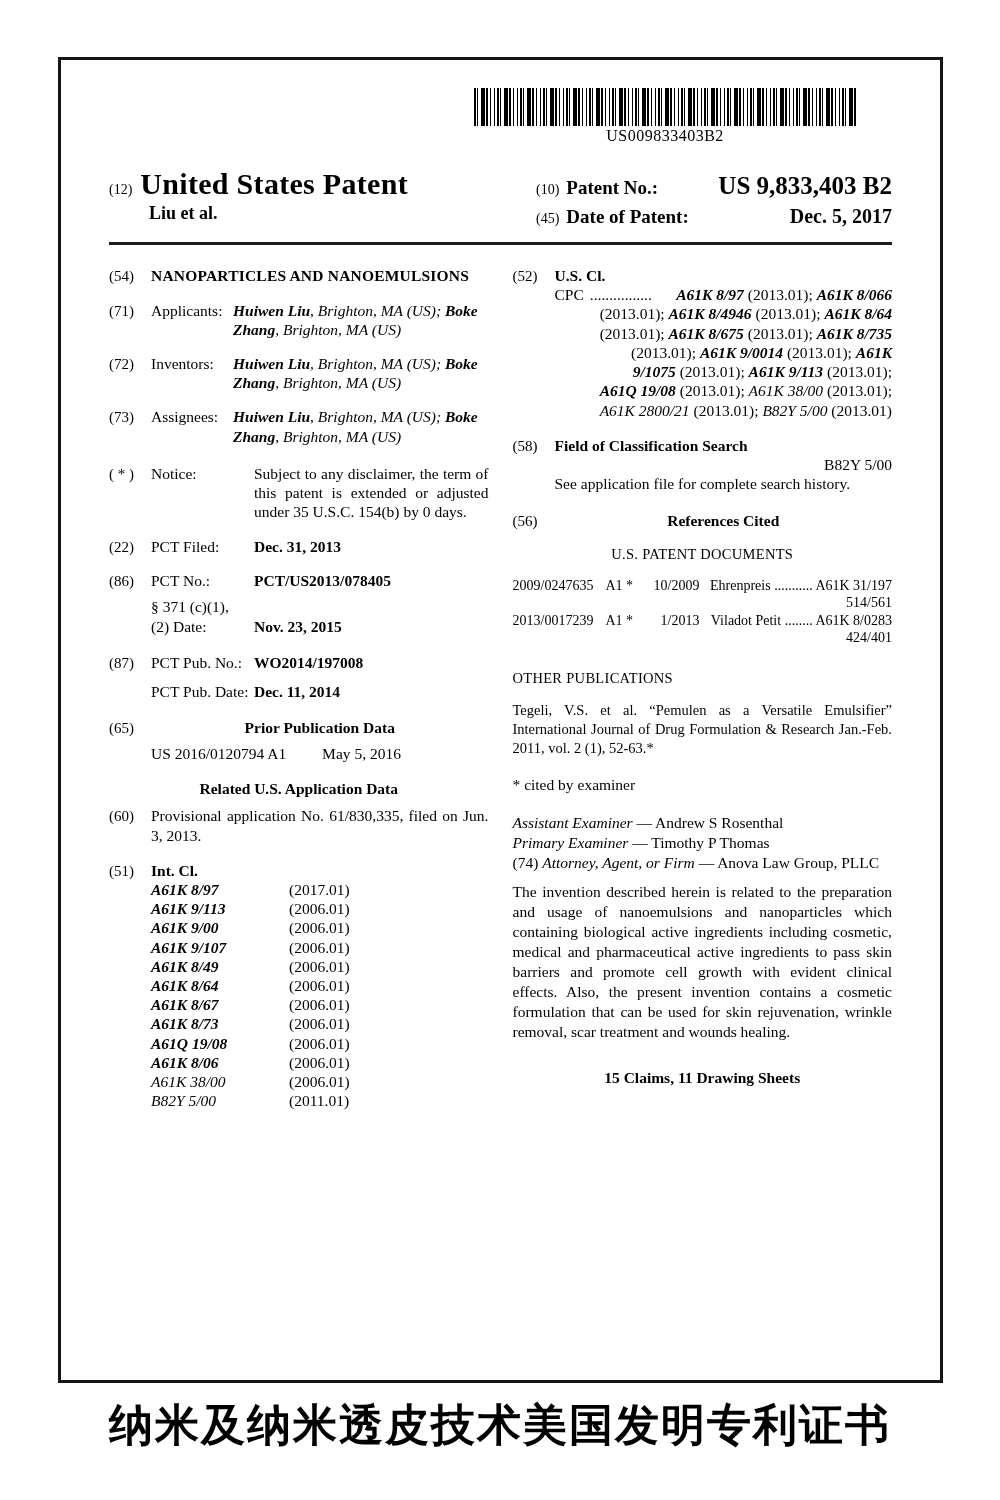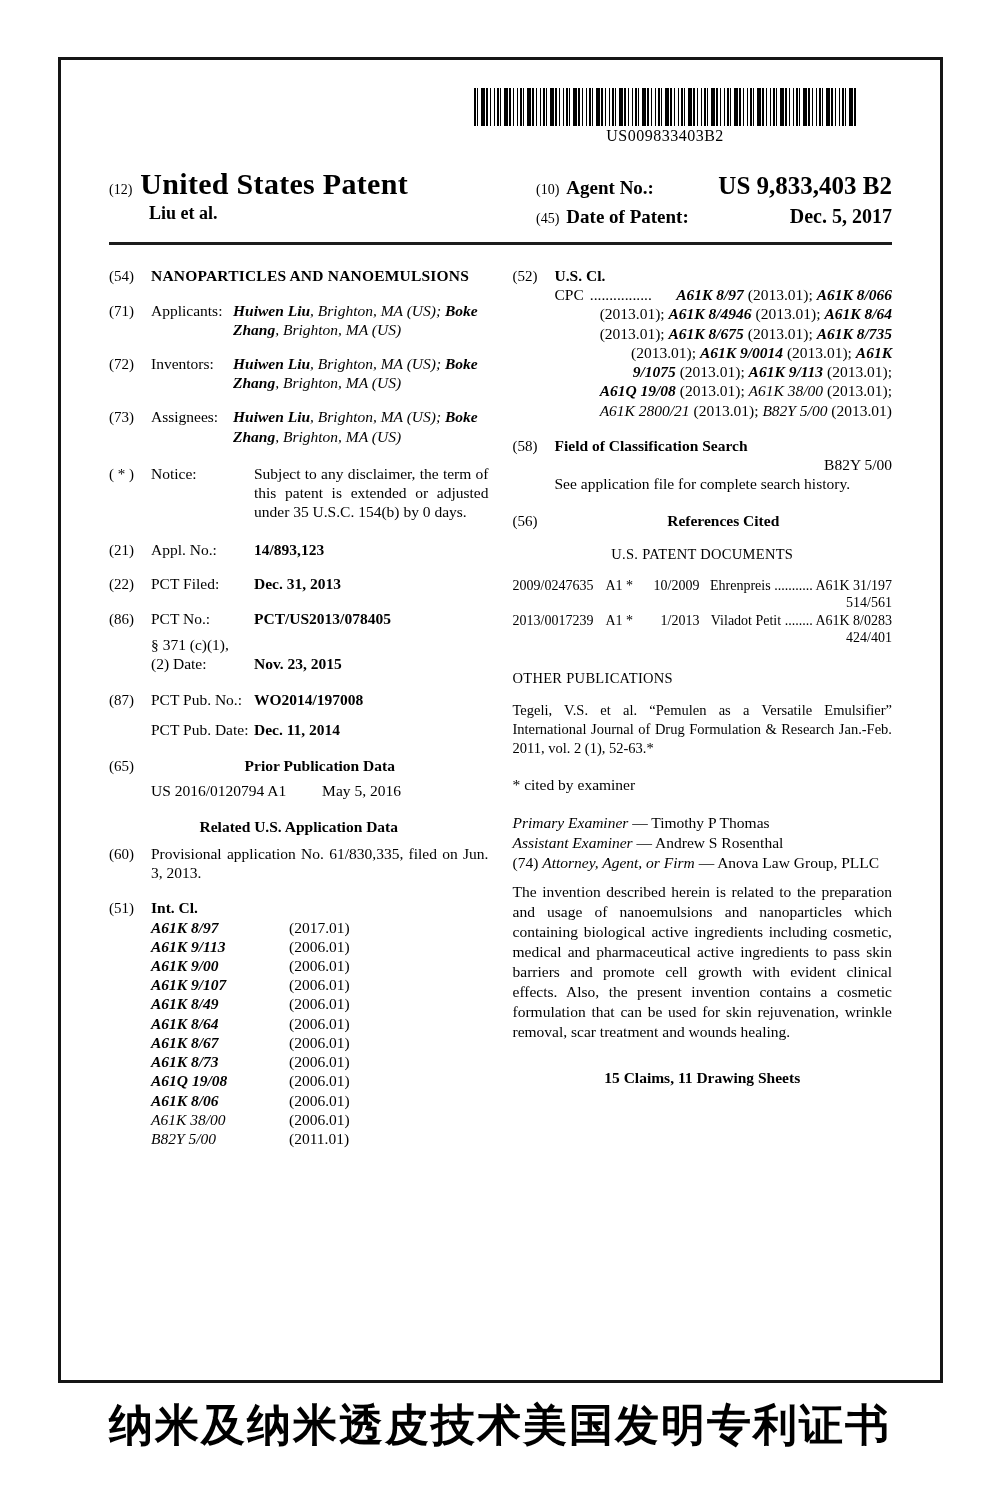--- a/index.html
+++ b/index.html
@@ -140,21 +140,21 @@
       <div class="mast-left">
         <div class="title-row">
           <span class="inid">(12)</span>
           <span class="doc-title">United States Patent</span>
         </div>
         <div class="byline">Liu et al.</div>
       </div>
       <div class="mast-right">
         <div class="mr-row">
           <span class="inid">(10)</span>
-          <span class="mr-label">Agent No.:</span>
+          <span class="mr-label">Patent No.:</span>
           <span class="mr-value patent-no">US 9,833,403 B2</span>
         </div>
         <div class="mr-row">
           <span class="inid">(45)</span>
           <span class="mr-label">Date of Patent:</span>
           <span class="mr-value date-val">Dec. 5, 2017</span>
         </div>
       </div>
     </div>
 
@@ -194,27 +194,20 @@
         </div>
 
         <div class="sec" style="margin-top:18px">
           <span class="inid">( * )</span>
           <div class="sec-body kv">
             <span class="kv-label">Notice:</span>
             <span class="just" style="flex:1">Subject to any disclaimer, the term of this patent is extended or adjusted under 35 U.S.C. 154(b) by 0 days.</span>
           </div>
         </div>
 
-        <div class="sec" style="margin-top:18px">
-          <span class="inid">(21)</span>
-          <div class="sec-body kv">
-            <span class="kv-label">Appl. No.:</span>
-            <span class="kv-value">14/893,123</span>
-          </div>
-        </div>
 
         <div class="sec">
           <span class="inid">(22)</span>
           <div class="sec-body kv">
             <span class="kv-label">PCT Filed:</span>
             <span class="kv-value">Dec. 31, 2013</span>
           </div>
         </div>
 
         <div class="sec">
@@ -373,22 +366,22 @@
             </div>
             <div class="ref-cont">424/401</div>
           </div>
         </div>
 
         <div class="other-header">OTHER PUBLICATIONS</div>
         <div class="other-text">Tegeli, V.S. et al. “Pemulen as a Versatile Emulsifier” International Journal of Drug Formulation &amp; Research Jan.-Feb. 2011, vol. 2 (1), 52-63.*</div>
         <div class="cited-note">* cited by examiner</div>
 
         <div class="examiners">
+          <div class="exam-line"><span class="i">Assistant Examiner</span><span> — Andrew S Rosenthal</span></div>
           <div class="exam-line"><span class="i">Primary Examiner</span><span> — Timothy P Thomas</span></div>
-          <div class="exam-line"><span class="i">Assistant Examiner</span><span> — Andrew S Rosenthal</span></div>
           <div class="exam-line"><span>(74) </span><span class="i">Attorney, Agent, or Firm</span><span> — Anova Law Group, PLLC</span></div>
         </div>
 
         <div class="abstract-text">The invention described herein is related to the preparation and usage of nanoemulsions and nanoparticles which containing biological active ingredients including cosmetic, medical and pharmaceutical active ingredients to pass skin barriers and promote cell growth with evident clinical effects. Also, the present invention contains a cosmetic formulation that can be used for skin rejuvenation, wrinkle removal, scar treatment and wounds healing.</div>
         <div class="claims-line">15 Claims, 11 Drawing Sheets</div>
 
       </div>
     </div>
   </div>
 

